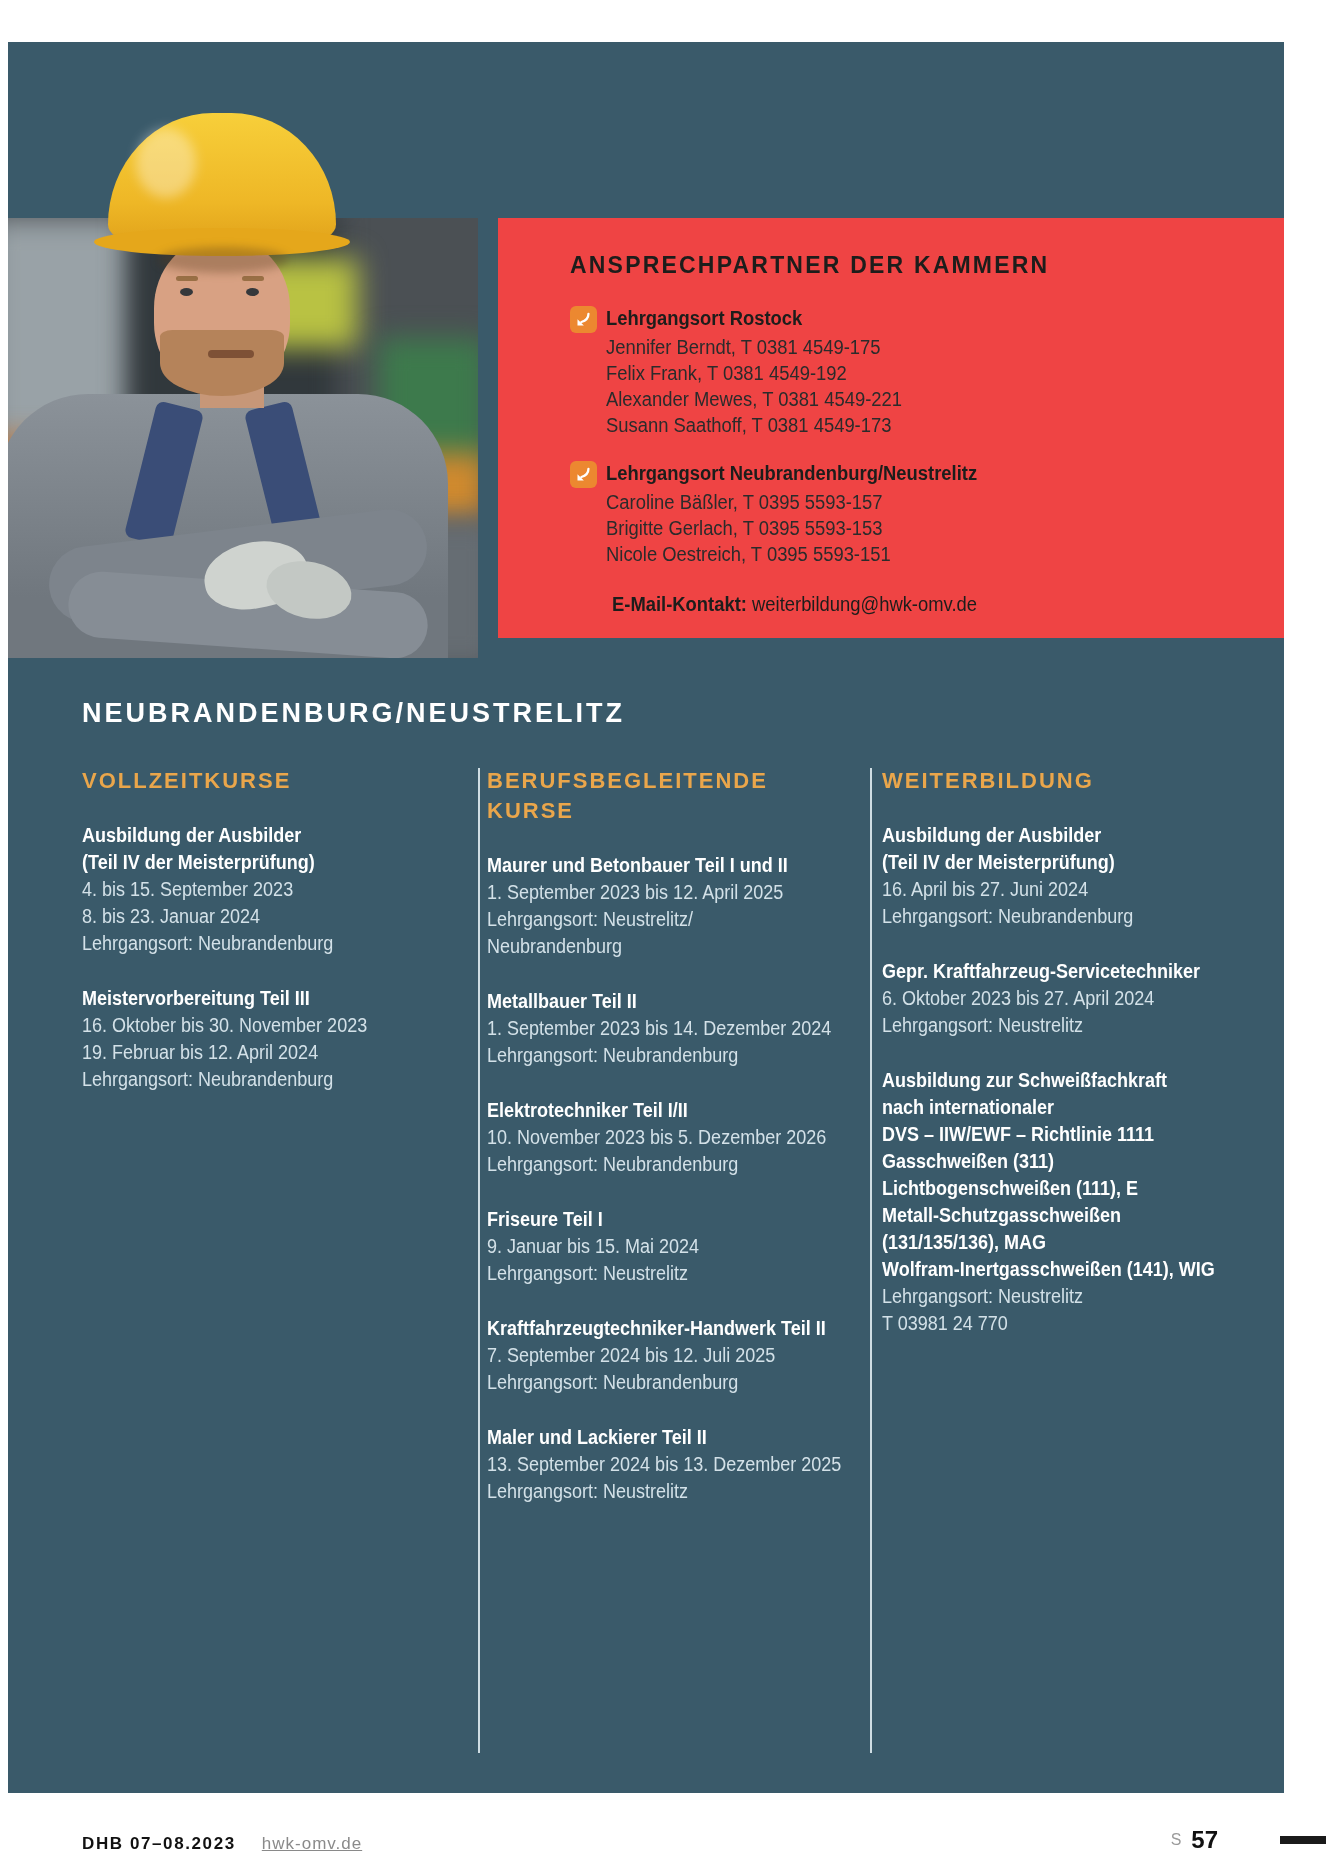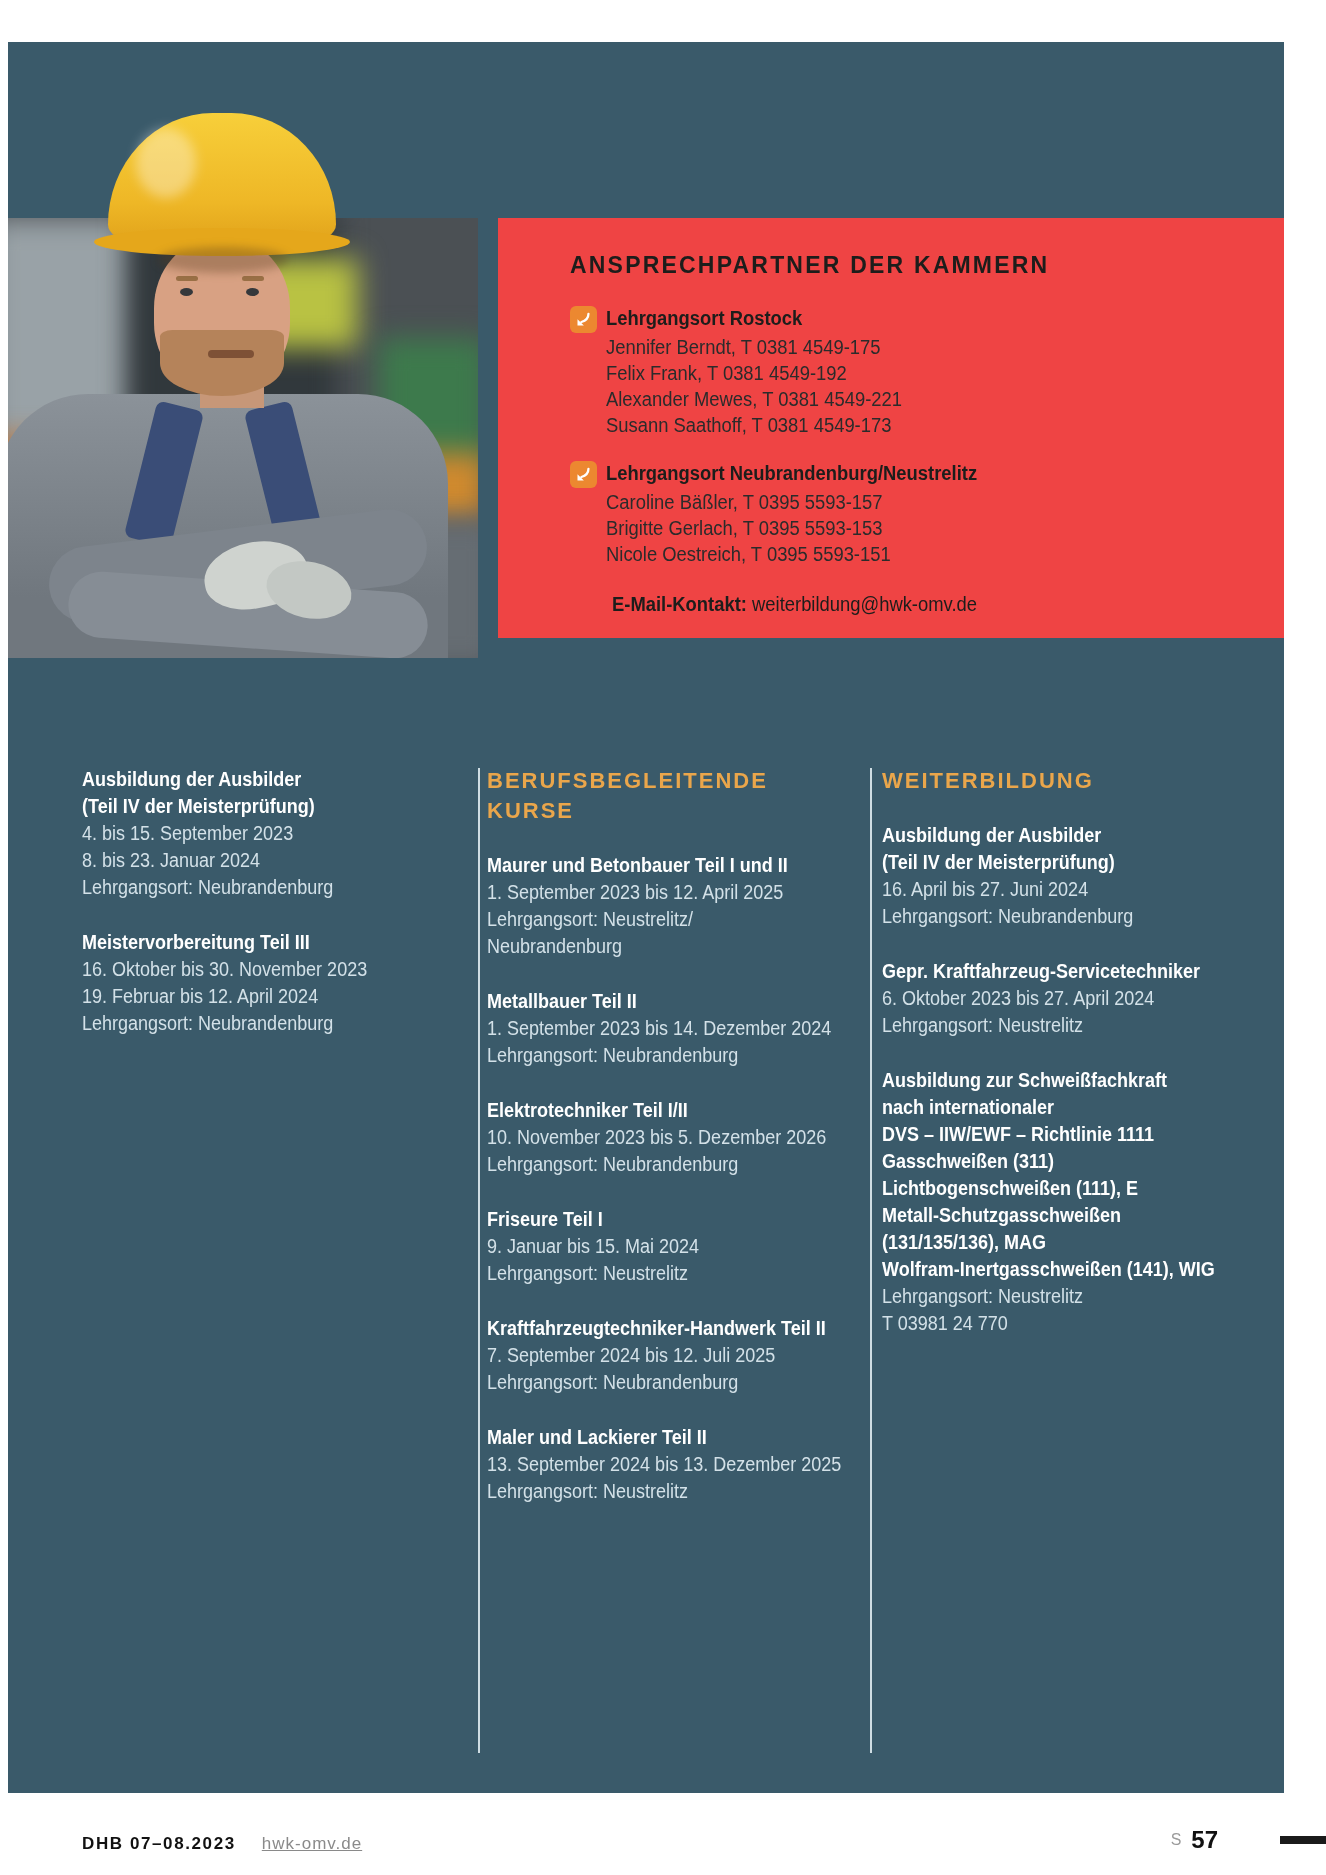--- a/index.html
+++ b/index.html
@@ -156,26 +156,30 @@
         </div>
       </div>
 
       <div class="email-line">
         <b>E-Mail-Kontakt:</b><span> weiterbildung@hwk-omv.de</span>
       </div>
     </div>
   </div>
 
   <div class="main">
+    <h1 class="section-title">NEUBRANDENBURG/NEUSTRELITZ</h1>
 
     <div class="cols">
       <div class="divider div1"></div>
       <div class="divider div2"></div>
 
       <div class="col col0">
+        <div class="col-head">
+            <div class="hl">VOLLZEITKURSE</div>
+          </div>
 
         <div class="course">
           <div>
               <div class="tl">Ausbildung der Ausbilder</div>
               <div class="tl">(Teil IV der Meisterprüfung)</div>
             </div>
           <div>
               <div class="dl">4. bis 15. September 2023</div>
               <div class="dl">8. bis 23. Januar 2024</div>
               <div class="dl">Lehrgangsort: Neubrandenburg</div>

